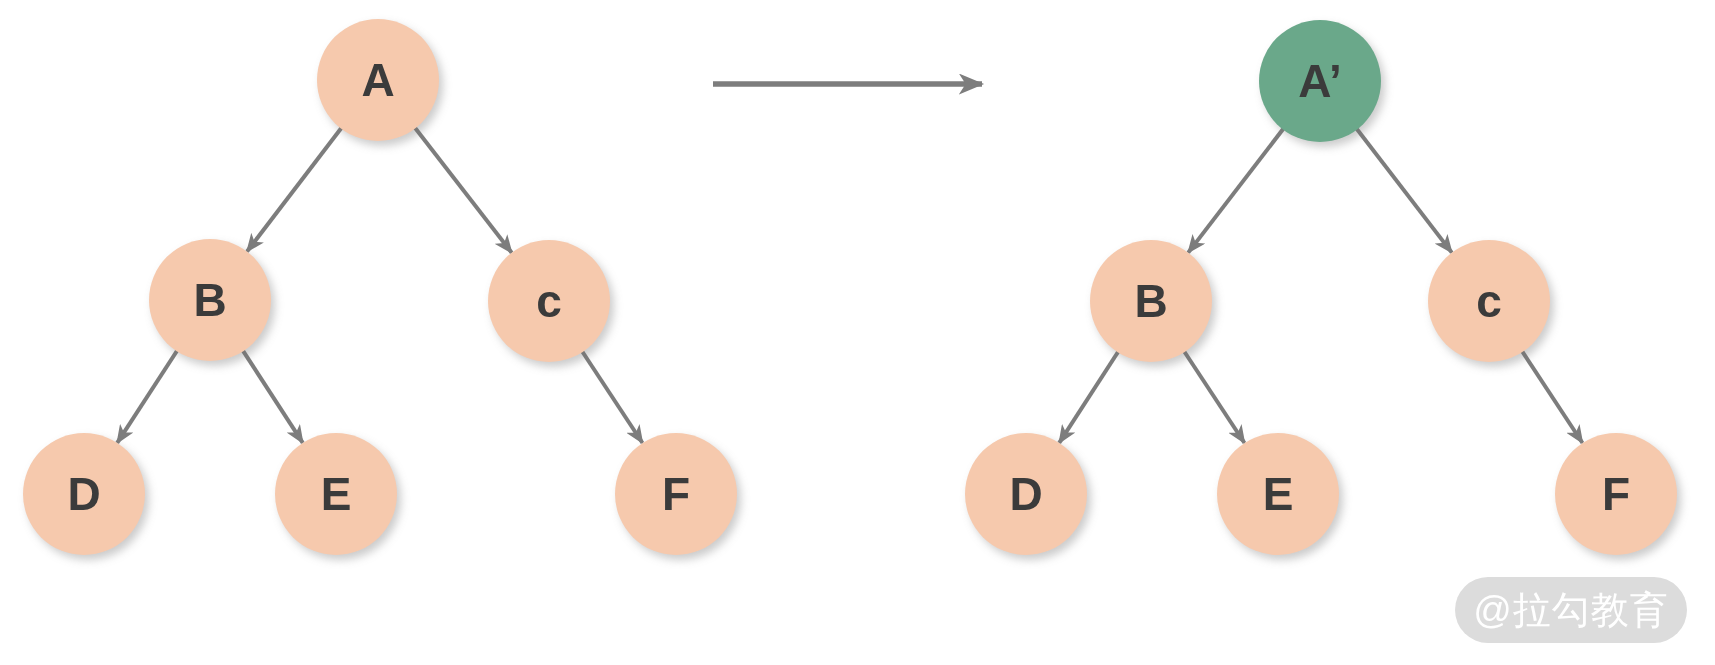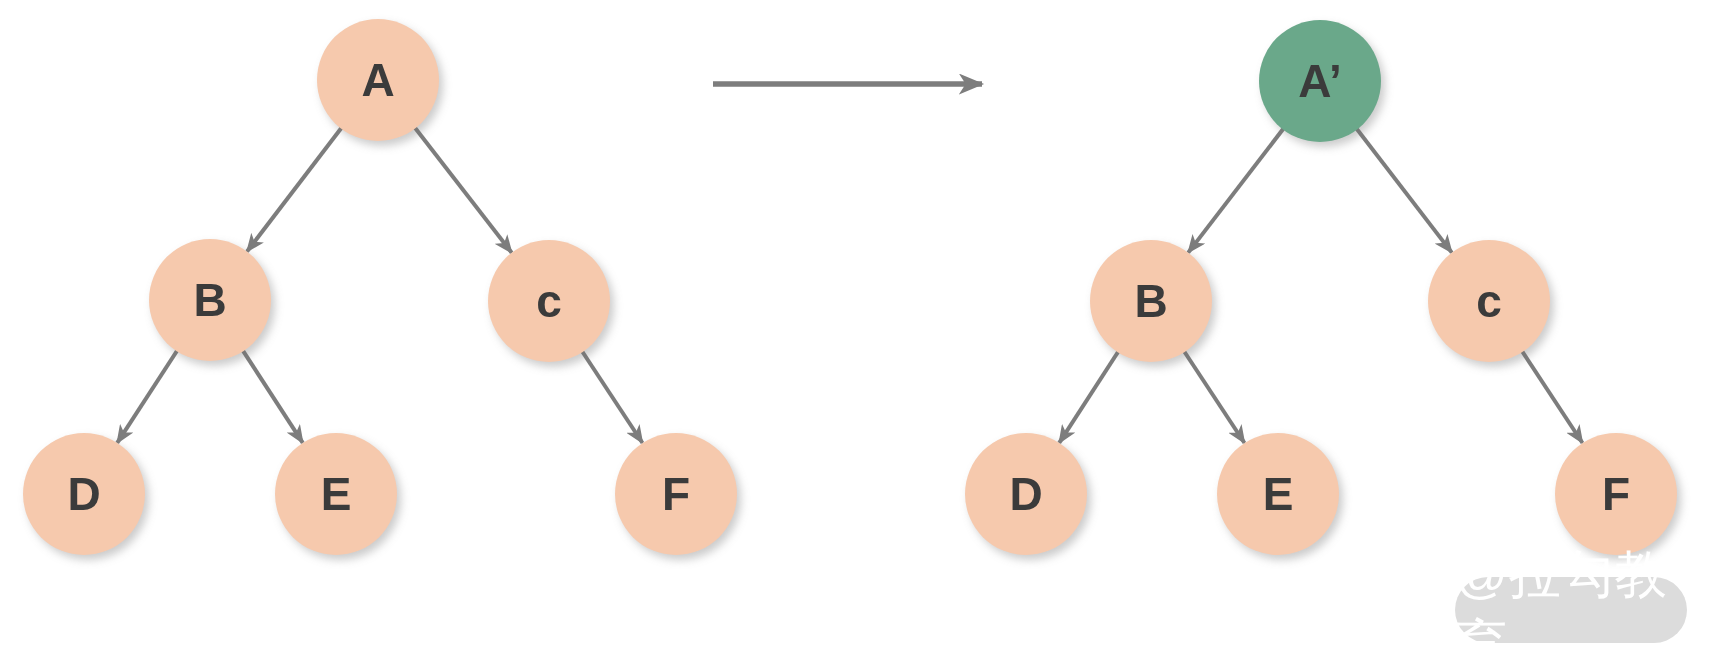--- a/index.html
+++ b/index.html
@@ -72,21 +72,21 @@
     left: 1455px;
     top: 577px;
     width: 232px;
     height: 66px;
     border-radius: 33px;
     background: var(--watermark-bg, #dcdcdc);
     display: flex;
     align-items: center;
     justify-content: center;
     color: var(--watermark-text, #ffffff);
-    font-size: 52px;
+    font-size: 38px;
     font-weight: 400;
     letter-spacing: 1px;
     user-select: none;
   }
 </style>
 </head>
 <body>
 
 <div class="canvas">
 

